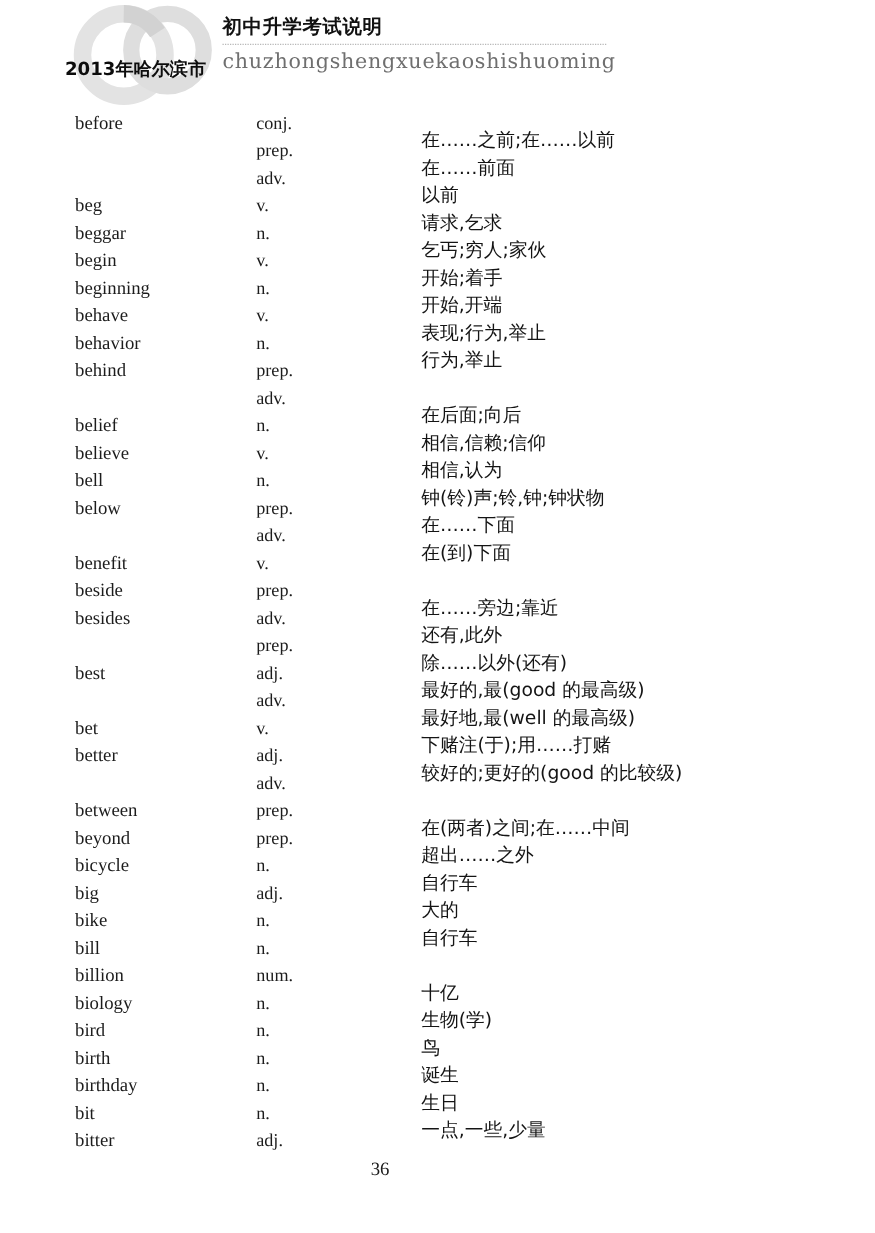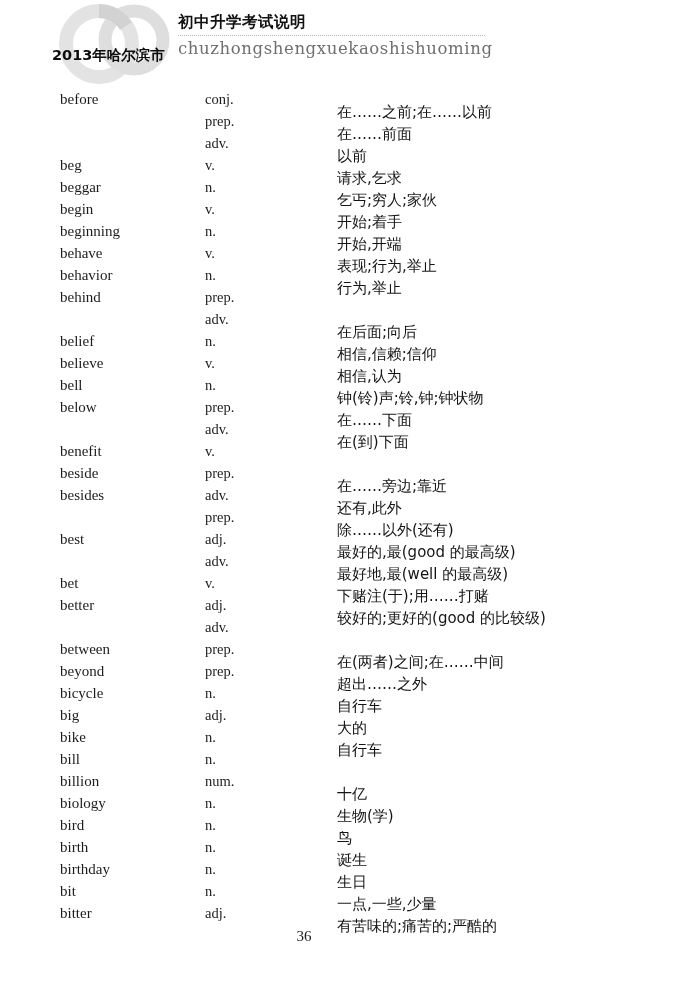--- a/index.html
+++ b/index.html
@@ -327,17 +327,16 @@
       <span class="c-def">生日</span>
     </div>
     <div class="row">
       <span class="c-word">bit</span>
       <span class="c-pos">n.</span>
       <span class="c-def">一点,一些,少量</span>
     </div>
     <div class="row">
       <span class="c-word">bitter</span>
       <span class="c-pos">adj.</span>
-      <span class="c-def">有苦味的;痛苦的;严酷的</span>
     </div>
   </div>
 
 <div class="page-number">36</div>
 
 </body></html>

